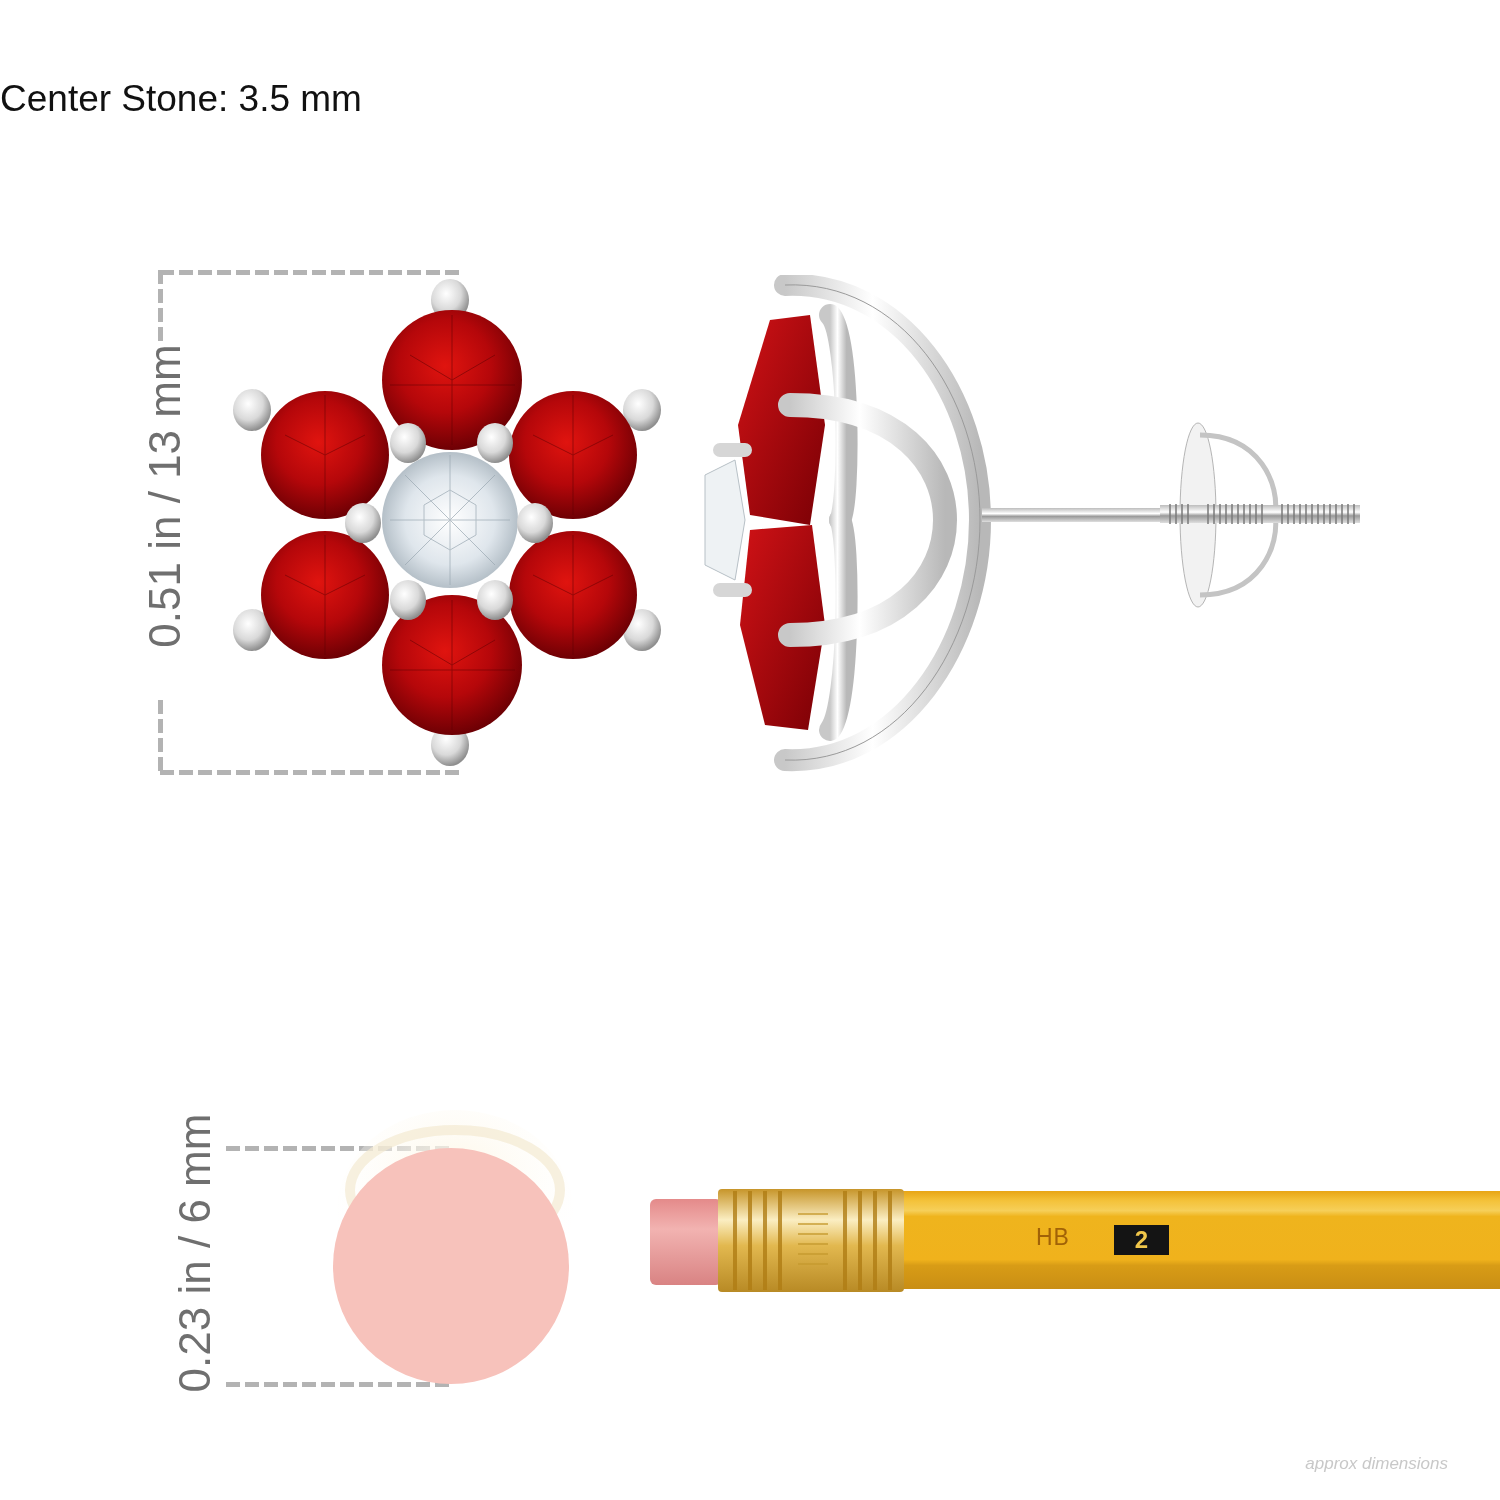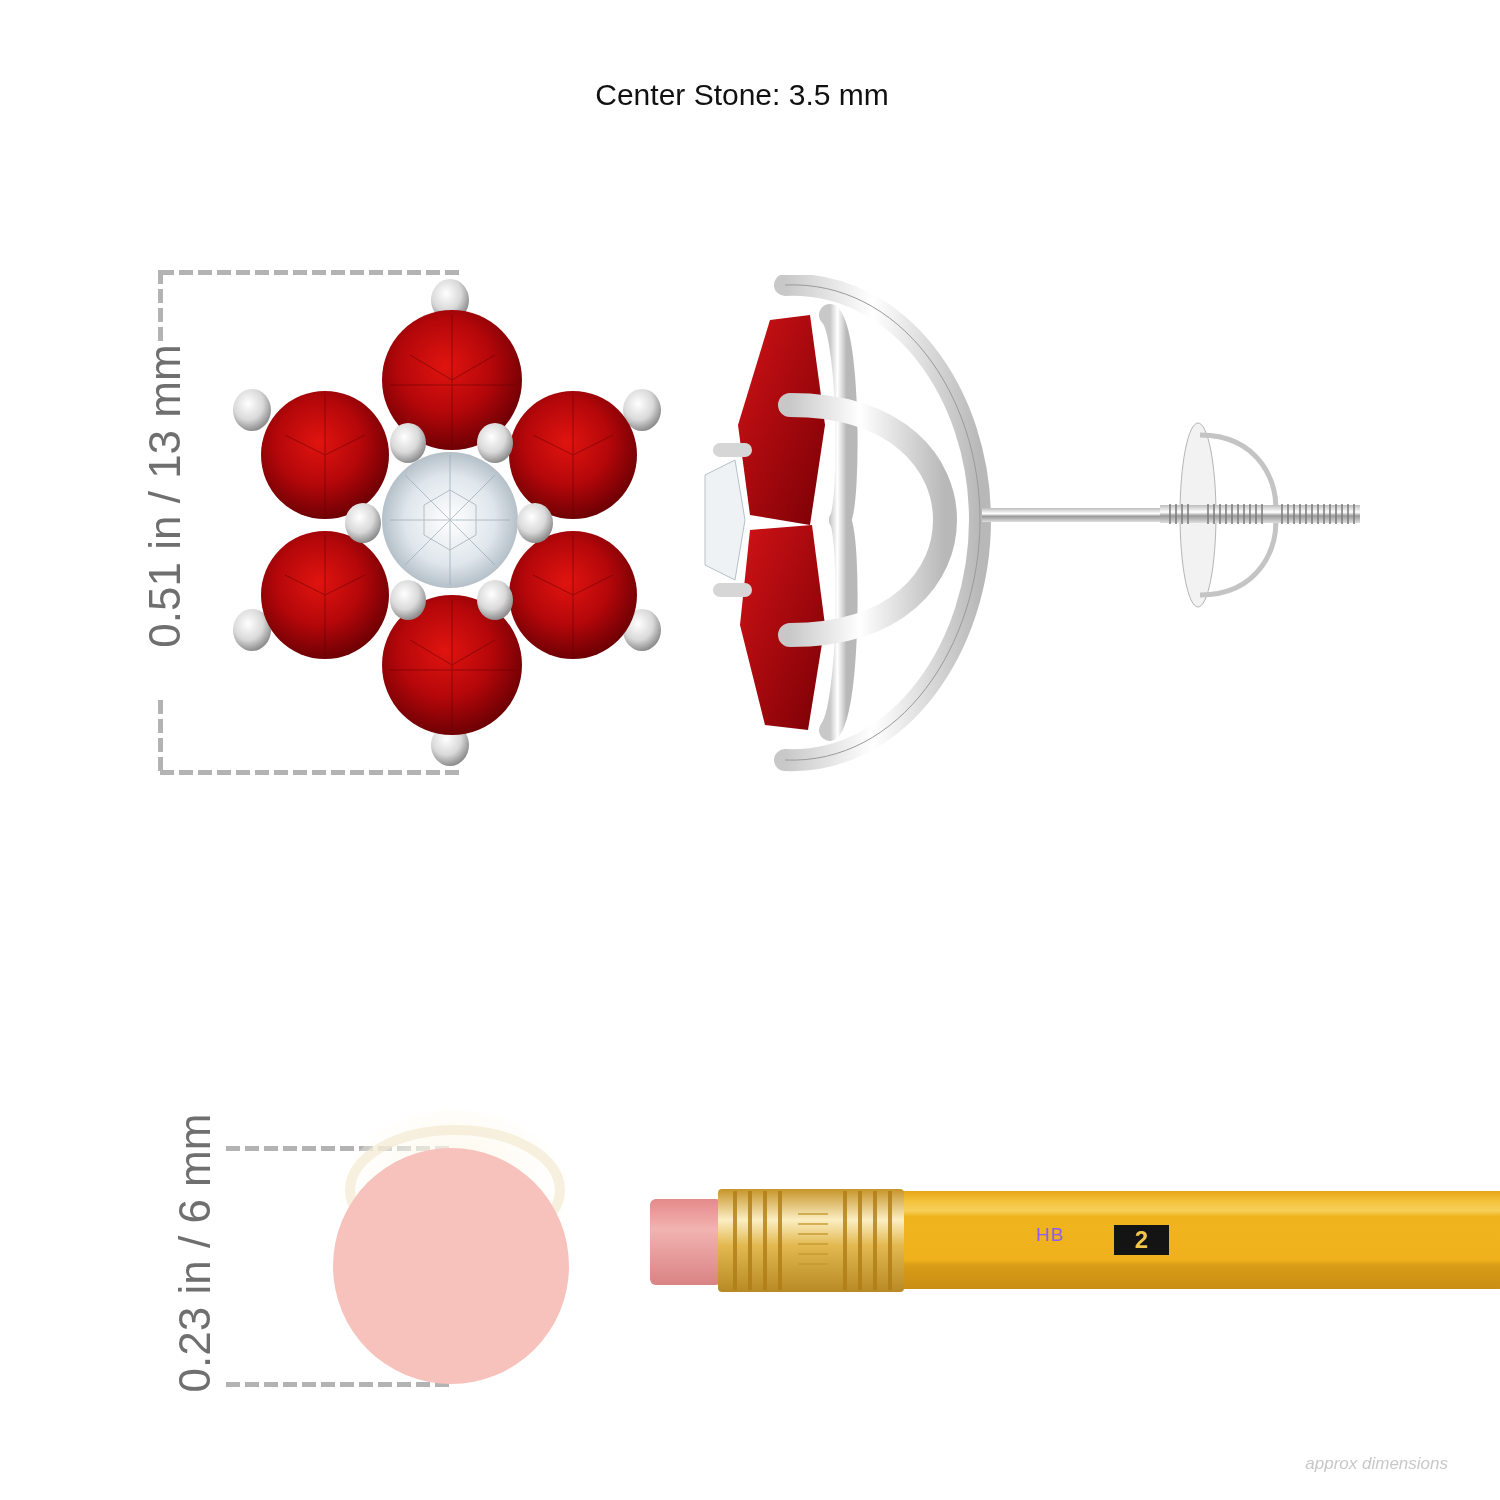--- a/index.html
+++ b/index.html
@@ -1,24 +1,24 @@
 <!DOCTYPE html>
 <html><head>
 <meta charset="utf-8">
 <style>
   html, body { margin:0; padding:0; background:#ffffff; }
   body { width:1500px; height:1500px; position:relative; overflow:hidden; font-family:"Liberation Sans", "DejaVu Sans", sans-serif; }
   .abs { position:absolute; }
-  .title { left:0; width:1484px; top:78px; text-align:center; font-size:30px; color:#111; }
+  .title { left:0; width:1484px; top:78px; text-align:left; font-size:37px; color:#111; }
   .dim-v { color:#6f6f6f; font-size:44px; white-space:nowrap; transform-origin:center center; }
   .dash-h { height:5px; background:repeating-linear-gradient(90deg,#b3b3b3 0 14px, transparent 14px 19px); }
   .dash-v { width:5px; background:repeating-linear-gradient(180deg,#b3b3b3 0 14px, transparent 14px 19px); }
   .footnote { right:52px; bottom:26px; color:#c8c8c8; font-size:17px;font-style:italic; }
   svg { display:block; }
-  .hb { font-size:19px; color:#8b5cf6; letter-spacing:1px; }
+  .hb { font-size:23px; color:#a16207; letter-spacing:1px; }
   .hb-num { background:#141414; color:#f0c64a; font-size:24px; font-weight:bold; padding:0 10px; line-height:30px; }
 </style>
 </head>
 <body>
 
 <div class="abs title">Center Stone: 3.5 mm</div>
 
 <div class="abs dash-h" style="left:160px; top:270px; width:300px;"></div>
 <div class="abs dash-h" style="left:160px; top:770px; width:300px;"></div>
 <div class="abs dash-v" style="left:158px; top:270px; height:72px;"></div>

